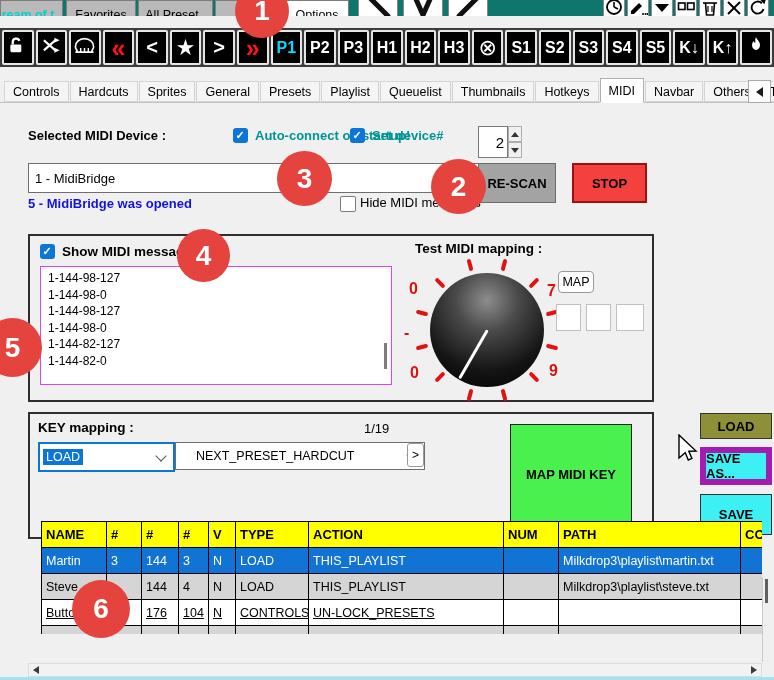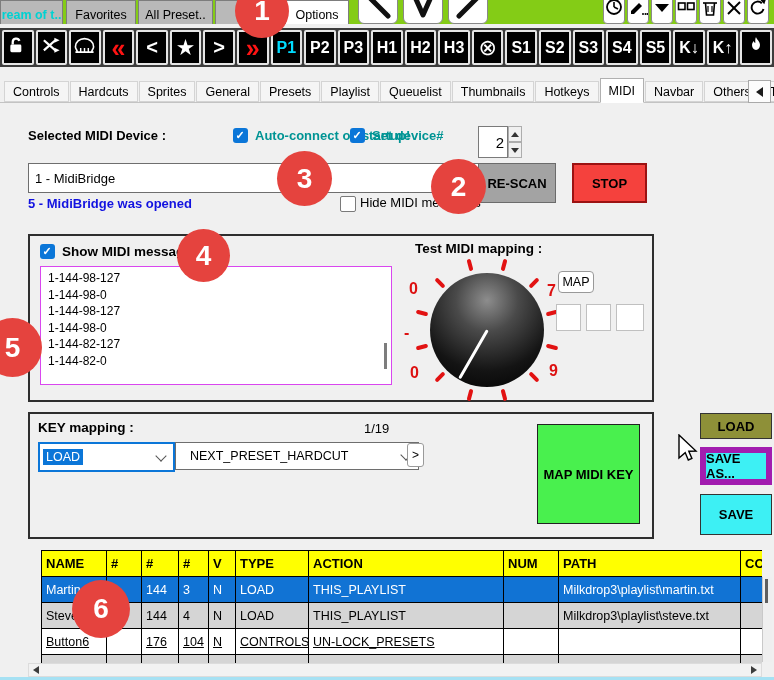--- a/index.html
+++ b/index.html
@@ -3,21 +3,21 @@
 <meta charset="utf-8">
 <style>
   html,body{margin:0;padding:0;background:#dcdcdc;}
   #screen{position:relative;width:774px;height:680px;overflow:hidden;background:#f0f0f0;
           font-family:"Liberation Sans",sans-serif;color:#000;}
   .abs{position:absolute;box-sizing:border-box;}
   .flexc{display:flex;align-items:center;justify-content:center;}
   .b{font-weight:bold;}
 
   
-  #toprow{left:0;top:0;width:774px;height:24px;background:#84cc16;overflow:hidden;}
+  #toprow{left:0;top:0;width:774px;height:16px;background:#0f766e;overflow:hidden;}
   .ttab{position:absolute;top:0;height:28px;background:#b9b9b9;border:1px solid #7d7d7d;border-bottom:none;
         box-sizing:border-box;display:flex;align-items:center;justify-content:center;font-size:12.5px;}
   .ttab.active{background:#ffffff;}
   .navbtn{position:absolute;top:-14px;height:38px;width:40px;background:#fff;border:1px solid #888;
           border-radius:6px;box-sizing:border-box;display:flex;align-items:flex-end;justify-content:center;}
   .miniico{position:absolute;top:-8px;height:32px;width:22px;background:#fff;border:1px solid #8a8a8a;
            border-radius:4px;box-sizing:border-box;display:flex;align-items:flex-end;justify-content:center;}
 
   
   #mainbar{left:0;top:28px;width:774px;height:39px;background:#3d3d3d;display:flex;gap:2px;padding:2px;box-sizing:border-box;}
@@ -367,51 +367,51 @@
   <div class="abs" style="left:616px;top:304px;width:28px;height:27px;background:#fff;border:1px solid #c0c0c0;"></div>
 
   <div class="groupbox" style="left:28px;top:412px;width:622px;height:123px;"></div>
   <div class="abs b" style="left:38px;top:420px;font-size:13.5px;">KEY mapping :</div>
   <div class="abs" style="left:364px;top:421px;font-size:13px;">1/19</div>
 
   <div class="combo" style="left:38px;top:442px;width:130px;height:26px;border:2px solid #0b76d8;padding-left:3px;font-size:12.5px;">
     <span style="background:#0b76d8;color:#fff;padding:1px 3px;">LOAD</span>
     <span class="chev"></span>
   </div>
-  <div class="combo" style="left:175px;top:442px;width:228px;height:26px;padding-left:14px;font-size:12.5px;">
+  <div class="combo" style="left:175px;top:442px;width:228px;height:26px;padding-left:20px;font-size:12.5px;">
     <span>NEXT_PRESET_HARDCUT</span>
     <span class="chev"></span>
   </div>
   <div class="abs flexc" style="left:407px;top:443px;width:17px;height:24px;background:#fff;border:1px solid #9a9a9a;
        border-radius:3px;font-size:12px;">
       <span>&gt;</span>
     </div>
 
-  <div class="abs flexc b" style="left:537px;top:424px;width:103px;height:100px;background:#49f04e;border:1px solid #222;
+  <div class="abs flexc b" style="left:510px;top:424px;width:122px;height:100px;background:#49f04e;border:1px solid #222;
        font-size:13px;">
       <span>MAP MIDI KEY</span>
     </div>
 
   <div class="abs flexc b" style="left:700px;top:413px;width:72px;height:26px;background:#8e9038;border:1px solid #333;font-size:13px;">
       <span>LOAD</span>
     </div>
   <div class="abs flexc b" style="left:700px;top:447px;width:72px;height:38px;background:#3df0f4;border:6px solid #a21caf;font-size:13px;">
       <span>SAVE AS...</span>
     </div>
   <div class="abs flexc b" style="left:700px;top:494px;width:72px;height:41px;background:#3df0f4;border:1px solid #333;font-size:13px;">
       <span>SAVE</span>
     </div>
 
   <div class="abs" style="left:676px;top:434px;z-index:55;">
     <svg width="22" height="30" viewBox="0 0 22 30">
         <path d="M3 1 L3 24 L9.2 18.6 L12.3 26 L15.9 24.4 L12.8 17.2 L20 17 Z" fill="#fff" stroke="#000" stroke-width="1.4"></path>
       </svg>
   </div>
 
-  <div class="abs" style="left:28px;top:550px;width:734px;height:113px;overflow:hidden;padding-left:13px;">
+  <div class="abs" style="left:28px;top:521px;width:734px;height:113px;overflow:hidden;padding-left:13px;">
     <table id="maptable">
       <colgroup>
           <col style="width:65px">
           <col style="width:35px">
           <col style="width:37px">
           <col style="width:30px">
           <col style="width:27px">
           <col style="width:73px">
           <col style="width:195px">
           <col style="width:55px">

